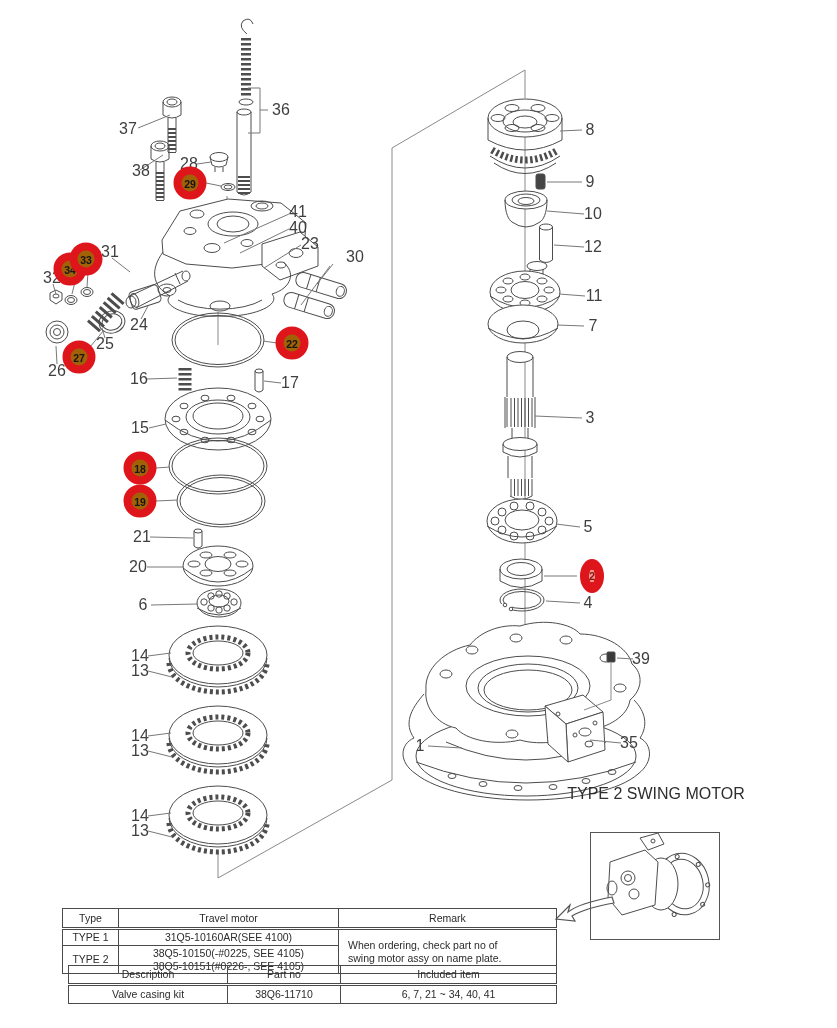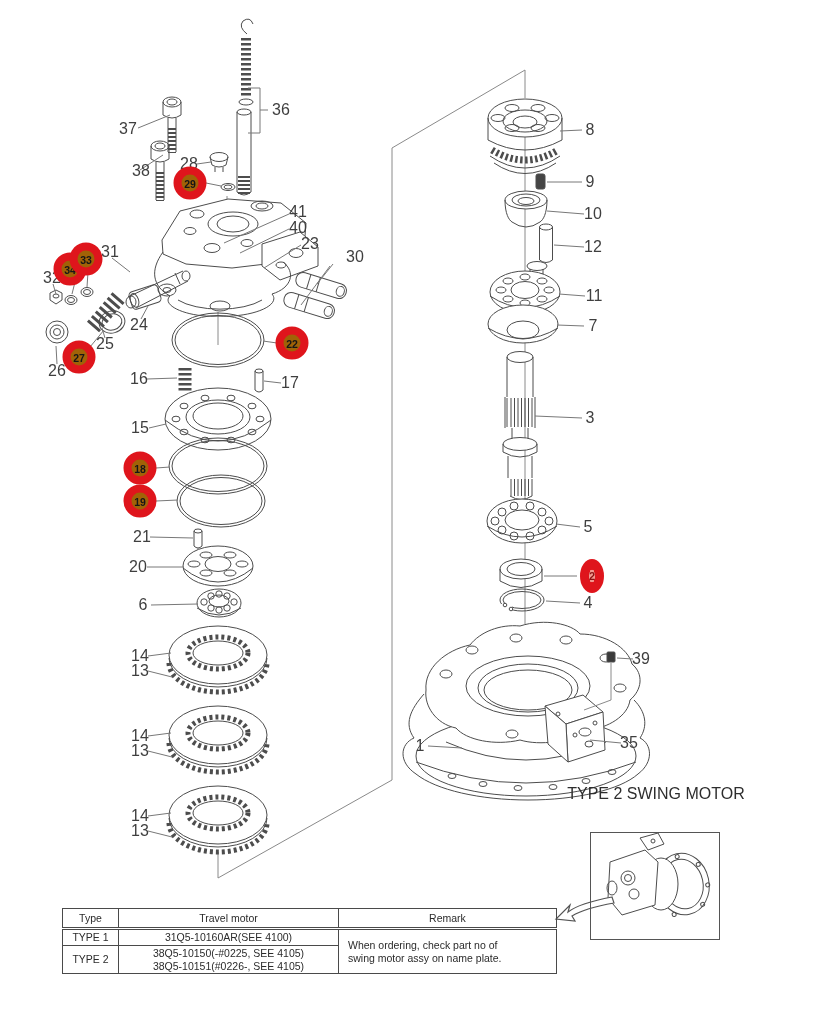--- a/index.html
+++ b/index.html
@@ -513,17 +513,27 @@
 </div>
 
 <div class="tbl-wrap" style="left:68px;top:965px;">
   <table id="kit-table">
     <colgroup>
           <col style="width:159px">
           <col style="width:113px">
           <col style="width:216px">
         </colgroup>
     <tbody>
+          <tr style="height:19px">
+      <th>Description</th>
+      <th>Part no</th>
+      <th>Included item</th>
+    </tr>
+    <tr style="height:19px">
+      <td>Valve casing kit</td>
+      <td>38Q6-11710</td>
+      <td>6, 7, 21 ~ 34, 40, 41</td>
+    </tr>
   </tbody>
       </table>
 </div>
 
 </div>
 
 </body></html>

